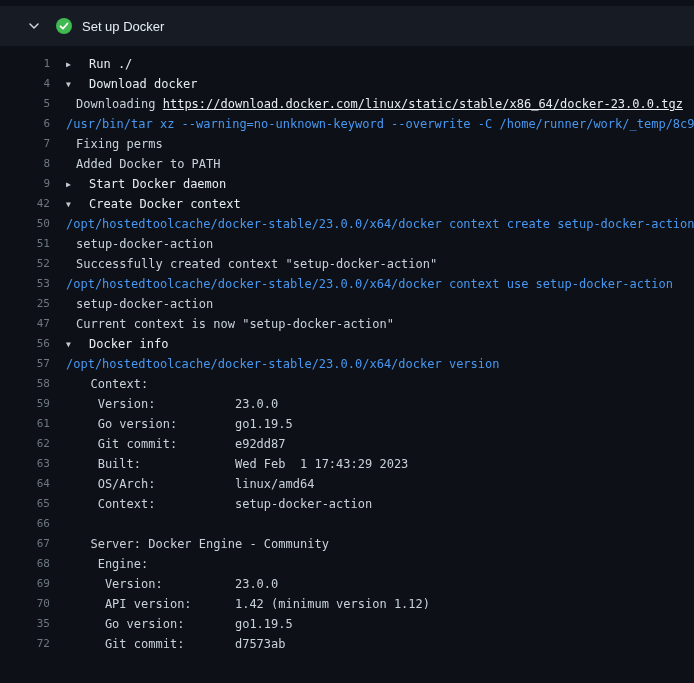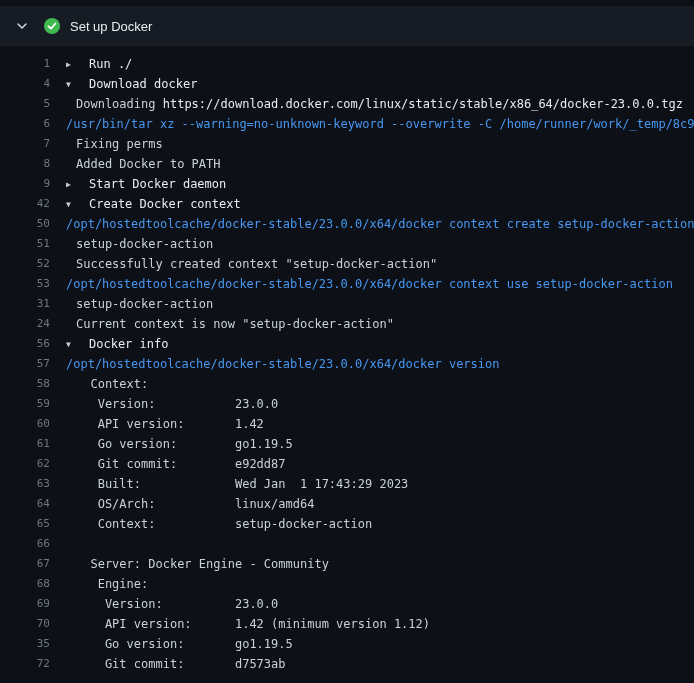--- a/index.html
+++ b/index.html
@@ -7,21 +7,21 @@
     width:694px; height:683px;
     background:var(--bg, #0d1117);
     overflow:hidden;
     font-family:"DejaVu Sans Mono","Liberation Mono",monospace;
   }
   .top-gap { height:6px; background:var(--bg, #0d1117); }
   .step-header {
     display:flex; align-items:center;
     height:40px;
     background:var(--header-bg, #171c24);
-    padding:0 16px;
+    padding:0 28px;
     cursor:pointer;
   }
   .chev { display:flex; align-items:center; width:14px; margin-right:14px; }
   .status { display:flex; align-items:center; margin-right:10px; }
   .title {
     font-family:"Liberation Sans","DejaVu Sans",sans-serif;
     font-size:13px;
     color:var(--text, #e6edf3);
   }
   .log-area { padding-top:8px; }
@@ -48,21 +48,21 @@
     display:inline-block;
     width:14px;
     font-size:8px;
     color:#c3cad2;
     vertical-align:1px;
     cursor:pointer;
   }
   .seg-group { color:var(--text, #e6edf3);padding-left:9px; }
   .seg-plain { color:var(--log-text, #c9d1d9);padding-left:10px; }
   .seg-command { color:var(--blue, #4897f0); }
-  .seg-link { color:var(--text, #e6edf3); cursor:pointer; }
+  .seg-link { color:var(--text, #e6edf3); text-decoration:underline; cursor:pointer; }
 </style>
 </head>
 <body>
 
 <div class="top-gap"></div>
 
 <div class="step-header">
   <span class="chev">
     <svg width="12" height="12" viewBox="0 0 12 12">
       <polyline points="2,4 6,8 10,4" fill="none" stroke="#cdd5e0" stroke-width="1.5" stroke-linecap="round" stroke-linejoin="round"></polyline>
@@ -83,30 +83,29 @@
     <div class="log-line"><span class="line-num">5</span><span class="line-content"><span class="seg-plain">Downloading </span><span class="seg-link">https://download.docker.com/linux/static/stable/x86_64/docker-23.0.0.tgz</span></span></div>
     <div class="log-line"><span class="line-num">6</span><span class="line-content"><span class="seg-command">/usr/bin/tar xz --warning=no-unknown-keyword --overwrite -C /home/runner/work/_temp/8c9</span></span></div>
     <div class="log-line"><span class="line-num">7</span><span class="line-content"><span class="seg-plain">Fixing perms</span></span></div>
     <div class="log-line"><span class="line-num">8</span><span class="line-content"><span class="seg-plain">Added Docker to PATH</span></span></div>
     <div class="log-line"><span class="line-num">9</span><span class="line-content"><span class="arrow">▶</span><span class="seg-group">Start Docker daemon</span></span></div>
     <div class="log-line"><span class="line-num">42</span><span class="line-content"><span class="arrow">▼</span><span class="seg-group">Create Docker context</span></span></div>
     <div class="log-line"><span class="line-num">50</span><span class="line-content"><span class="seg-command">/opt/hostedtoolcache/docker-stable/23.0.0/x64/docker context create setup-docker-action</span></span></div>
     <div class="log-line"><span class="line-num">51</span><span class="line-content"><span class="seg-plain">setup-docker-action</span></span></div>
     <div class="log-line"><span class="line-num">52</span><span class="line-content"><span class="seg-plain">Successfully created context "setup-docker-action"</span></span></div>
     <div class="log-line"><span class="line-num">53</span><span class="line-content"><span class="seg-command">/opt/hostedtoolcache/docker-stable/23.0.0/x64/docker context use setup-docker-action</span></span></div>
-    <div class="log-line"><span class="line-num">31</span><span class="line-content"><span class="seg-plain">setup-docker-action</span></span></div>
-    <div class="log-line"><span class="line-num">24</span><span class="line-content"><span class="seg-plain">Current context is now "setup-docker-action"</span></span></div>
+    <div class="log-line"><span class="line-num">25</span><span class="line-content"><span class="seg-plain">setup-docker-action</span></span></div>
+    <div class="log-line"><span class="line-num">47</span><span class="line-content"><span class="seg-plain">Current context is now "setup-docker-action"</span></span></div>
     <div class="log-line"><span class="line-num">56</span><span class="line-content"><span class="arrow">▼</span><span class="seg-group">Docker info</span></span></div>
     <div class="log-line"><span class="line-num">57</span><span class="line-content"><span class="seg-command">/opt/hostedtoolcache/docker-stable/23.0.0/x64/docker version</span></span></div>
     <div class="log-line"><span class="line-num">58</span><span class="line-content"><span class="seg-plain">  Context:</span></span></div>
     <div class="log-line"><span class="line-num">59</span><span class="line-content"><span class="seg-plain">   Version:           23.0.0</span></span></div>
-    <div class="log-line"><span class="line-num">60</span><span class="line-content"><span class="seg-plain">   API version:       1.42</span></span></div>
     <div class="log-line"><span class="line-num">61</span><span class="line-content"><span class="seg-plain">   Go version:        go1.19.5</span></span></div>
     <div class="log-line"><span class="line-num">62</span><span class="line-content"><span class="seg-plain">   Git commit:        e92dd87</span></span></div>
-    <div class="log-line"><span class="line-num">63</span><span class="line-content"><span class="seg-plain">   Built:             Wed Jan  1 17:43:29 2023</span></span></div>
+    <div class="log-line"><span class="line-num">63</span><span class="line-content"><span class="seg-plain">   Built:             Wed Feb  1 17:43:29 2023</span></span></div>
     <div class="log-line"><span class="line-num">64</span><span class="line-content"><span class="seg-plain">   OS/Arch:           linux/amd64</span></span></div>
     <div class="log-line"><span class="line-num">65</span><span class="line-content"><span class="seg-plain">   Context:           setup-docker-action</span></span></div>
     <div class="log-line"><span class="line-num">66</span><span class="line-content"></span></div>
     <div class="log-line"><span class="line-num">67</span><span class="line-content"><span class="seg-plain">  Server: Docker Engine - Community</span></span></div>
     <div class="log-line"><span class="line-num">68</span><span class="line-content"><span class="seg-plain">   Engine:</span></span></div>
     <div class="log-line"><span class="line-num">69</span><span class="line-content"><span class="seg-plain">    Version:          23.0.0</span></span></div>
     <div class="log-line"><span class="line-num">70</span><span class="line-content"><span class="seg-plain">    API version:      1.42 (minimum version 1.12)</span></span></div>
     <div class="log-line"><span class="line-num">35</span><span class="line-content"><span class="seg-plain">    Go version:       go1.19.5</span></span></div>
     <div class="log-line"><span class="line-num">72</span><span class="line-content"><span class="seg-plain">    Git commit:       d7573ab</span></span></div>
   </div>

